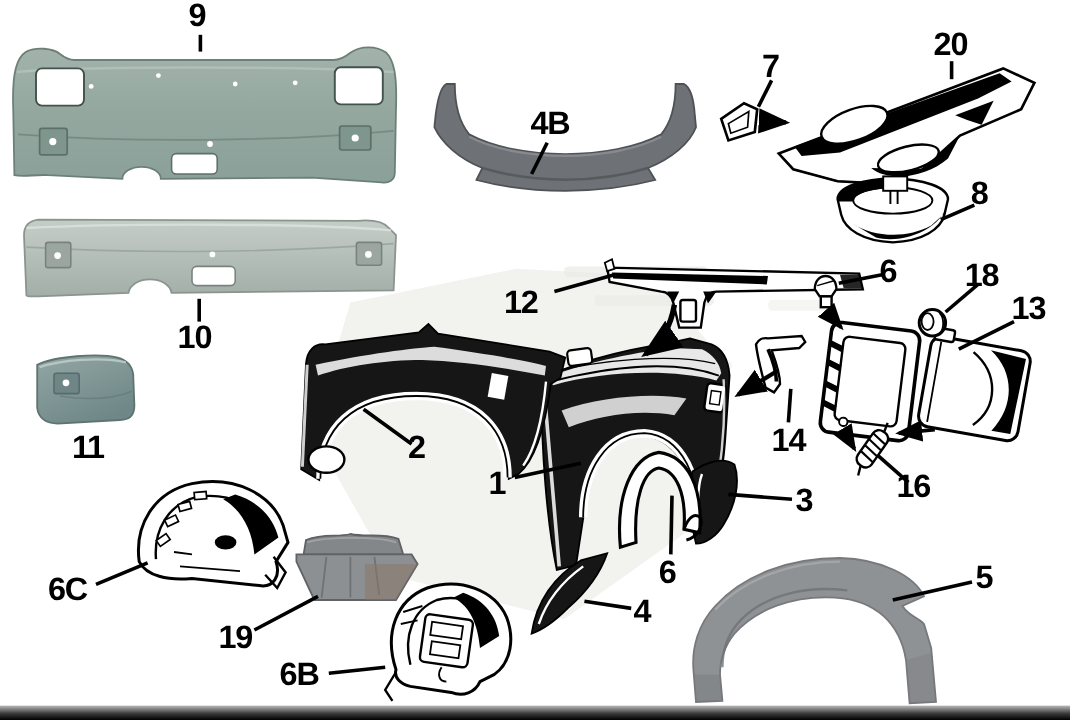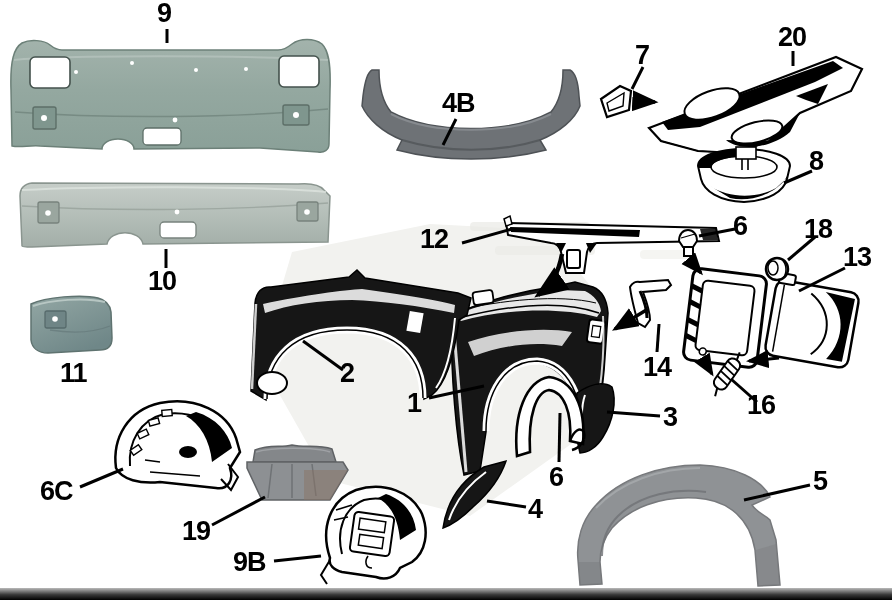--- a/index.html
+++ b/index.html
@@ -316,30 +316,30 @@
   </g>
 </svg>
 
   <div class="lbl" style="left:157px;top:0px">9</div>
   <div class="lbl" style="left:148px;top:268px">10</div>
   <div class="lbl" style="left:60px;top:360px">11</div>
   <div class="lbl" style="left:442px;top:90px">4B</div>
   <div class="lbl" style="left:635px;top:42px">7</div>
   <div class="lbl" style="left:778px;top:24px">20</div>
   <div class="lbl" style="left:809px;top:148px">8</div>
-  <div class="lbl" style="left:420px;top:226px">12</div>
+  <div class="lbl" style="left:420px;top:239px">12</div>
   <div class="lbl" style="left:733px;top:213px">6</div>
   <div class="lbl" style="left:804px;top:216px">18</div>
   <div class="lbl" style="left:843px;top:244px">13</div>
   <div class="lbl" style="left:643px;top:354px">14</div>
   <div class="lbl" style="left:747px;top:392px">16</div>
   <div class="lbl" style="left:340px;top:360px">2</div>
   <div class="lbl" style="left:407px;top:390px">1</div>
   <div class="lbl" style="left:663px;top:404px">3</div>
   <div class="lbl" style="left:549px;top:464px">6</div>
   <div class="lbl" style="left:528px;top:496px">4</div>
   <div class="lbl" style="left:40px;top:478px">6C</div>
   <div class="lbl" style="left:182px;top:518px">19</div>
-  <div class="lbl" style="left:233px;top:549px">9B</div>
+  <div class="lbl" style="left:233px;top:549px">6B</div>
   <div class="lbl" style="left:813px;top:468px">5</div>
 
   <div id="bottom-edge"></div>
 </div>
 
 </body></html>

